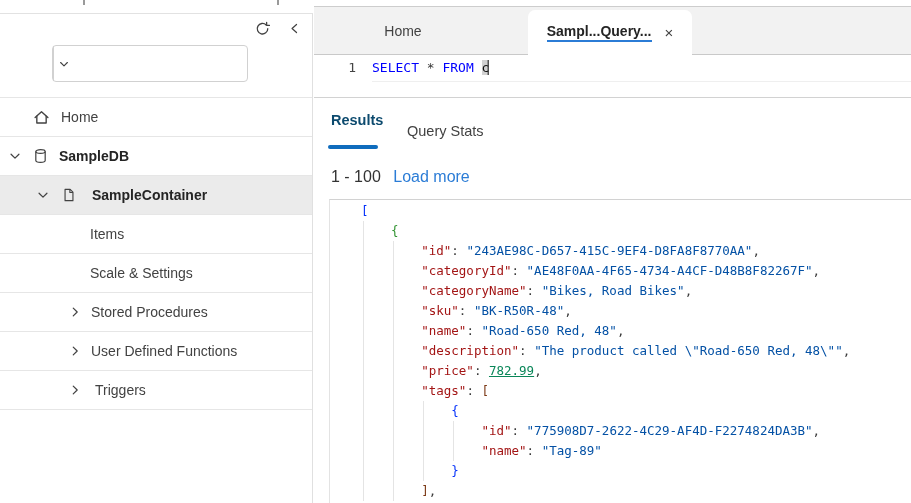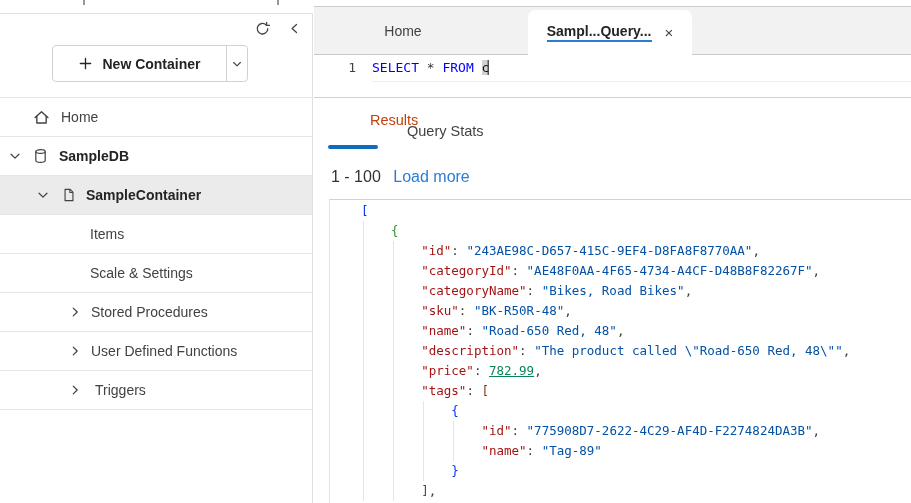--- a/index.html
+++ b/index.html
@@ -49,22 +49,22 @@
   .query-editor { position:absolute; left:314px; top:55px; right:0; height:42px; background:#fff; }
   .q-line { display:flex; padding-top:5px; font-family:"DejaVu Sans Mono", monospace; font-size:13px; }
   .q-gutter { width:58px; text-align:right; padding-right:16px; color:#444; }
   .q-code { white-space:pre; color:#383838;text-align:right; }
   .q-rule { position:absolute; left:58px; right:0; top:26px; height:1px; background:#efefef; }
 
   .hdiv-main { position:absolute; left:314px; right:0; top:97px; height:1px; background:#d2d2d2; }
 
   
   .results-panel { position:absolute; left:314px; top:98px; right:0; bottom:0; background:#fff; }
-  .pivot-results { position:absolute; left:17px; top:14px; font-size:14.5px; font-weight:400;
-    color:#c2410c; cursor:pointer;margin-left:39px; }
+  .pivot-results { position:absolute; left:17px; top:14px; font-size:14.5px; font-weight:700;
+    color:#0c4a6e; cursor:pointer; }
   .pivot-stats { position:absolute; left:93px; top:14px; font-size:14.5px; color:#424242; cursor:pointer;margin-top:11px; }
   .pivot-underline { position:absolute; left:14px; top:47px; width:50px; height:4px;
     border-radius:2px; background:#0f6cbd; }
   .loadmore-row { position:absolute; left:17px; top:70px; font-size:16px; color:#333; }
   .loadmore-link { color:#2b7cd6; margin-left:8px; cursor:pointer; }
 
   
   .json-editor { position:absolute; left:15px; top:101px; right:0; bottom:0; background:#fff;
     border-top:1px solid #d2d2d2; border-left:1px solid #e3e3e3; overflow:hidden; }
   .json-code { position:absolute; left:31px; top:1px; white-space:pre;
@@ -109,28 +109,20 @@
     </div>
     <div class="icon-btn collapse-btn">
       <span>
         <svg width="13" height="13" viewBox="0 0 16 16" fill="none" stroke="currentColor" stroke-width="1.5" stroke-linecap="round" stroke-linejoin="round">
           <polyline points="10.5,3 5,8 10.5,13"></polyline>
         </svg>
       </span>
     </div>
 
     <div class="new-container">
-      <div class="nc-main">
-        <span>
-          <svg width="15" height="15" viewBox="0 0 16 16" fill="none" stroke="#242424" stroke-width="1.4" stroke-linecap="round">
-            <path d="M8 2.5v11M2.5 8h11"></path>
-          </svg>
-        </span>
-        <span>New Container</span>
-      </div>
       <div class="nc-drop">
         <span>
           <svg width="12" height="12" viewBox="0 0 16 16" fill="none" stroke="currentColor" stroke-width="1.5" stroke-linecap="round" stroke-linejoin="round">
             <polyline points="3.5,6 8,10.5 12.5,6"></polyline>
           </svg>
         </span>
       </div>
     </div>
 
     <div class="nav">
@@ -165,21 +157,21 @@
           <svg width="14" height="14" viewBox="0 0 16 16" fill="none" stroke="currentColor" stroke-width="1.4" stroke-linecap="round" stroke-linejoin="round">
             <polyline points="3.5,6 8,10.5 12.5,6"></polyline>
           </svg>
         </span>
         <span class="tree-icon" style="margin-left:12px">
           <svg width="14" height="16" viewBox="0 0 16 16" fill="none" stroke="currentColor" stroke-width="1.3" stroke-linejoin="round">
             <path d="M3.5 1.5h5.8L12.5 4.7v9.8h-9z"></path>
             <path d="M9 1.5v3.6h3.5"></path>
           </svg>
         </span>
-        <span class="lbl" style="margin-left:10px">SampleContainer</span>
+        <span class="lbl" style="margin-left:16px">SampleContainer</span>
       </div>
 
       <div class="nav-row">
         <span class="lbl" style="margin-left:90px">Items</span>
       </div>
 
       <div class="nav-row">
         <span class="lbl" style="margin-left:90px">Scale &amp; Settings</span>
       </div>
 

